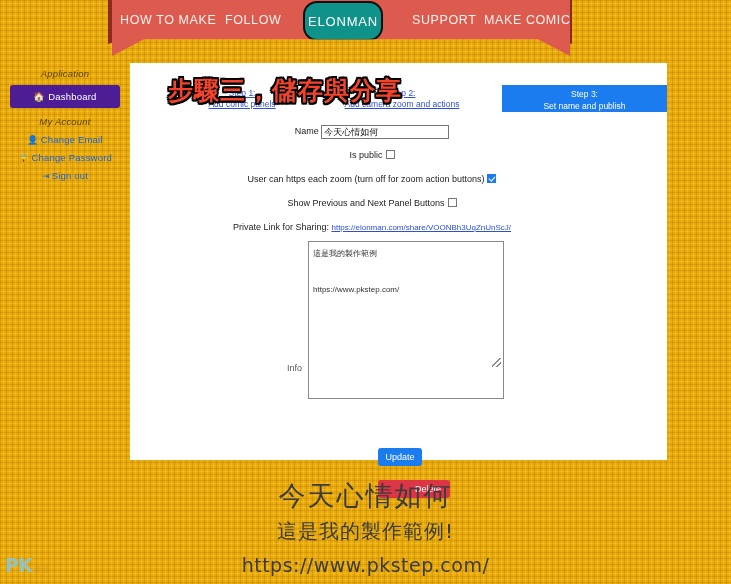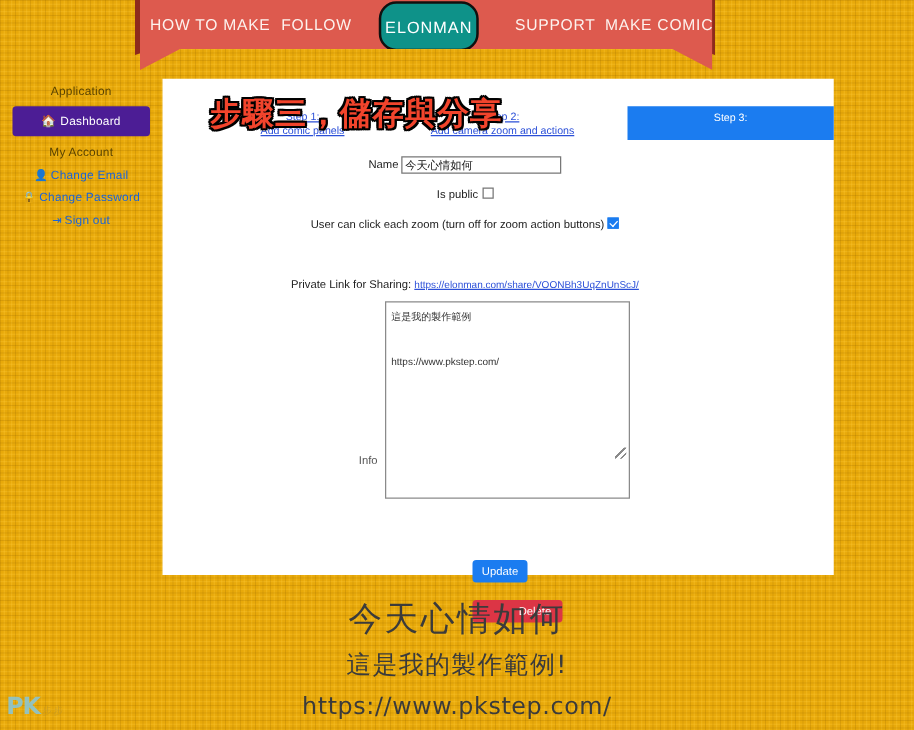--- a/index.html
+++ b/index.html
@@ -86,20 +86,21 @@
     left: 0; top: 60px;
     width: 130px;
     z-index: 3;
     text-align: center;
   }
   .side-heading {
     color: #5a4300;
     font-size: 9.5px;
     margin: 8px 0 6px 0;
     letter-spacing: .2px;
+    font-style: italic;
   }
   #dashboard-button {
     display: block;
     margin: 0 10px;
     background: #4c1d95;
     color: #ffffff;
     font-size: 9.5px;
     padding: 6px 0 6px 0;
     border-radius: 3px;
     cursor: pointer;
@@ -376,36 +377,40 @@
     <div class="step-link" id="step1">
       <span>Step 1:</span><br>
       <span>Add comic panels</span>
     </div>
     <div class="step-link" id="step2">
       <span>Step 2:</span><br>
       <span>Add camera zoom and actions</span>
     </div>
     <div id="step3-box">
       <div>Step 3:</div>
+      <div>Set name and publish</div>
     </div>
   </div>
 
   <div class="form-row" id="row-name">
     <span>Name</span>
     <input id="name-input" type="text" value="今天心情如何" style="">
   </div>
 
   <div class="form-row" id="row-public">
     <span>Is public</span><span class="cb"></span>
   </div>
 
   <div class="form-row" id="row-click">
-    <span>User can click each zoom (turn off for zoom action buttons)</span><span class="cb checked"></span>
-  </div>
-
+    <span>User can https each zoom (turn off for zoom action buttons)</span><span class="cb checked"></span>
+  </div>
+
+  <div class="form-row" id="row-prevnext">
+    <span>Show Previous and Next Panel Buttons</span><span class="cb"></span>
+  </div>
 
   <div class="form-row" id="row-share">
     <span>Private Link for Sharing:</span>
     <span id="share-link">https://elonman.com/share/VOONBh3UqZnUnScJ/</span>
   </div>
 
   <div id="info-block">
     <span id="info-label">Info</span>
     <textarea id="info-textarea" placeholder="" style="">這是我的製作範例
 

